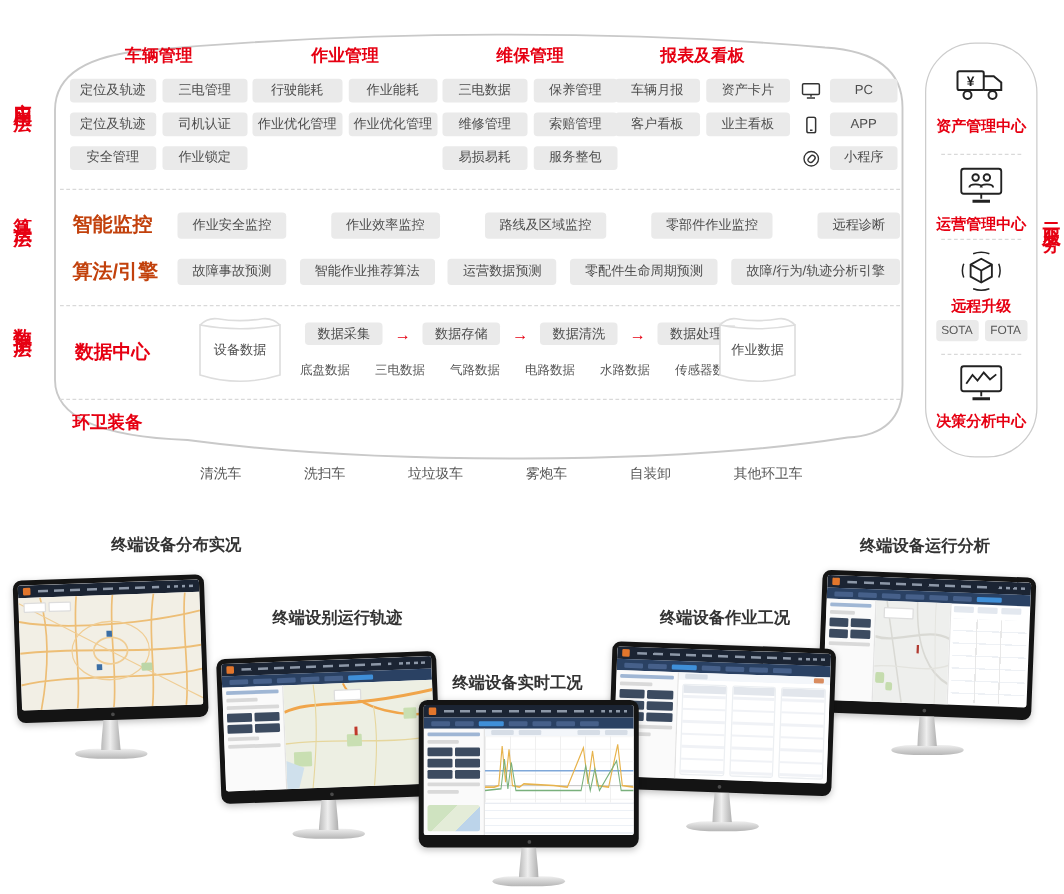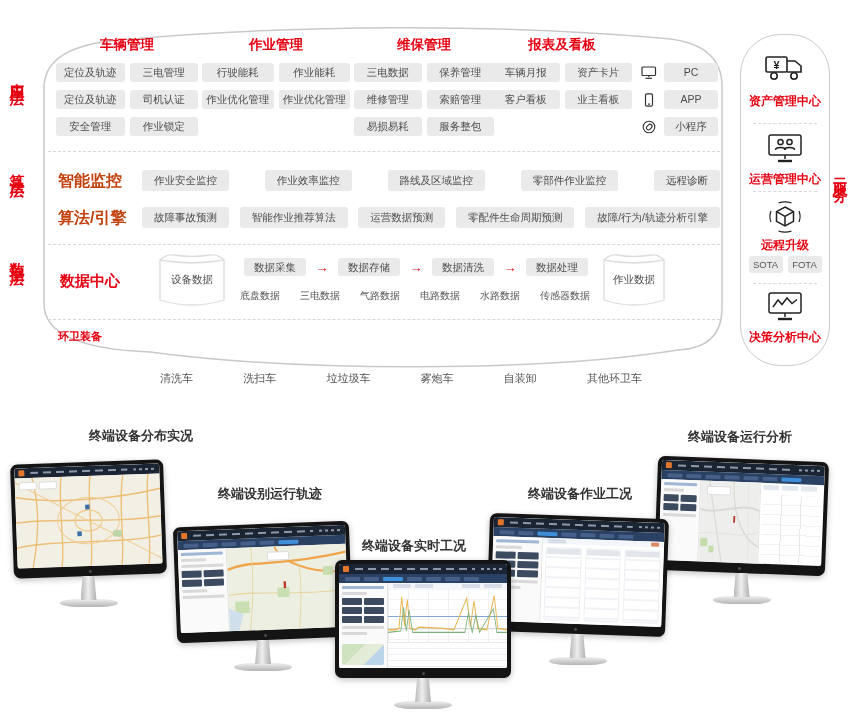--- a/index.html
+++ b/index.html
@@ -32,21 +32,21 @@
   .cyl{position:absolute;}
   .cyl .cyl-text{position:absolute;left:0;top:0;width:100%;height:100%;display:flex;align-items:center;justify-content:center;
                  font-size:10.5px;color:#4d4d4d;}
   .pipe{position:absolute;left:244px;top:258px;width:344px;display:flex;align-items:center;justify-content:space-between;}
   .pipe .pill{flex:0 0 auto;width:62px;height:18px;line-height:18px;font-size:10.5px;}
   .pipe-arrow{color:#e60012;font-size:13px;font-weight:bold;}
   .sources{position:absolute;left:240px;top:289px;width:350px;display:flex;justify-content:space-between;
            font-size:10px;color:#555;}
   .equip{position:absolute;left:160px;top:332px;width:482px;display:flex;justify-content:space-between;
          font-size:11px;color:#555;margin-top:39px;}
-  .equip-label{position:absolute;left:58px;top:329px;color:#e60012;font-weight:bold;font-size:11px;}
+  .equip-label{position:absolute;left:58px;top:329px;color:#e60012;font-weight:bold;font-size:14px;}
 
   
   .cloud{position:absolute;left:740px;top:34px;width:88px;height:330px;border:1.5px solid #ccc;border-radius:40px;}
   .cloud .csep{position:absolute;left:12px;right:12px;border-top:1px dashed #d9d9d9;height:0;}
   .cicon{position:absolute;left:0;width:100%;display:flex;justify-content:center;}
   .clabel{position:absolute;left:0;width:100%;text-align:center;color:#e60012;font-weight:bold;font-size:12px;}
   .ctags{position:absolute;left:0;width:100%;display:flex;justify-content:center;gap:5px;}
   .ctag{width:34px;height:17px;line-height:17px;background:#eaeaea;border-radius:3px;
         font-size:9.5px;color:#555;text-align:center;}
 
@@ -245,21 +245,21 @@
     <div class="pill">数据处理</div>
   </div>
   <div class="sources">
     <span>底盘数据</span>
     <span>三电数据</span>
     <span>气路数据</span>
     <span>电路数据</span>
     <span>水路数据</span>
     <span>传感器数据</span>
   </div>
-  <div class="cyl" style="left:600px;top:250px;width:68px;height:60px;">
+  <div class="cyl" style="left:572px;top:250px;width:68px;height:60px;">
     <svg width="68" height="60" viewBox="0 0 68 60">
         <path d="M4 10 Q34 16 64 10 L64 50 Q34 60 4 50 Z M4 10 Q10 4 17 5 Q34 8 51 5 Q58 4 64 10" fill="#fff" stroke="#ddd" stroke-width="1.3"></path>
       </svg>
     <div class="cyl-text">作业数据</div>
   </div>
 
   <div class="equip-label">环卫装备</div>
   <div class="equip">
     <span>清洗车</span>
     <span>洗扫车</span>

